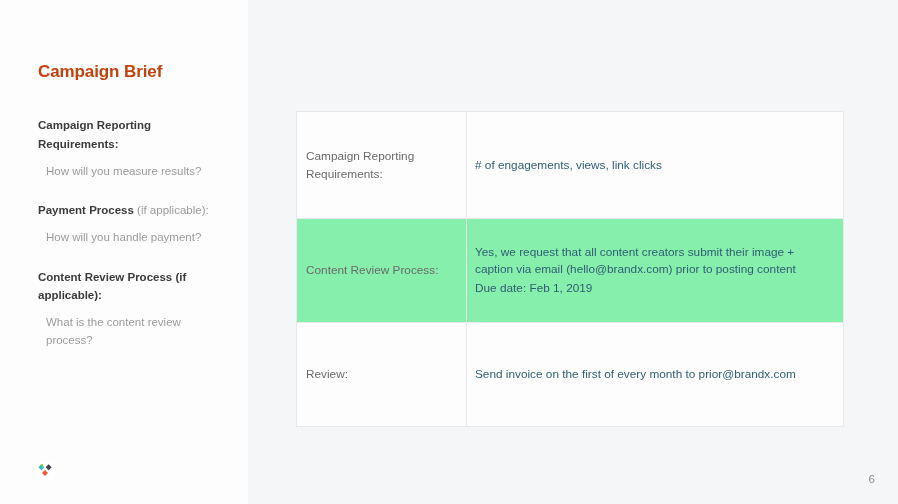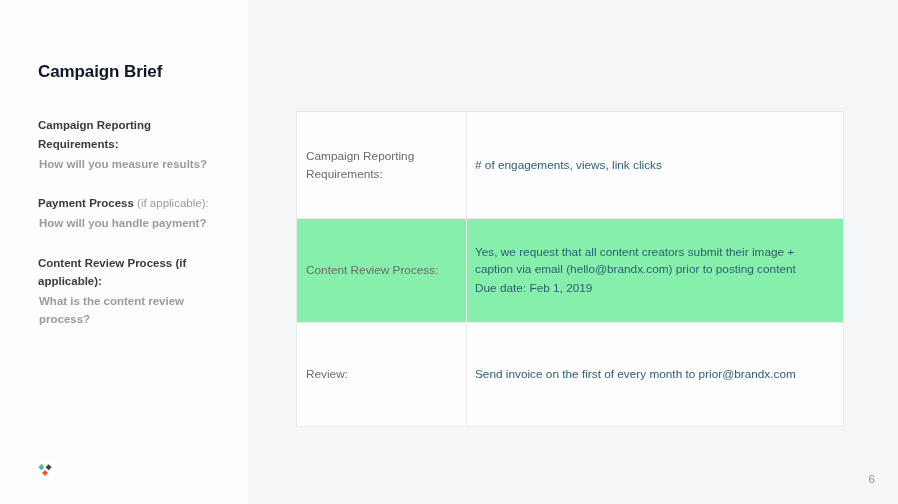--- a/index.html
+++ b/index.html
@@ -28,21 +28,21 @@
     height: 504px;
     background: #fdfdfd;
     box-sizing: border-box;
     padding: 0;
     flex: 0 0 248px;
   }
   .sidebar-inner {
     padding: 62px 30px 0 38px;
   }
   .sidebar-title {
-    color: #0f172a;
+    color: #c2410c;
     font-size: 17px;
     font-weight: bold;
     letter-spacing: -0.1px;
     margin: 0 0 34px 0;
     line-height: 1.2;
   }
   .qblock {
     margin-bottom: 21px;
   }
   .qblock .q-head {
@@ -52,23 +52,23 @@
     line-height: 1.62;
     margin: 0;
   }
   .qblock .q-head .q-soft {
     color: #9b9b9b;
     font-weight: normal;
   }
   .qblock .q-sub {
     color: #9b9b9b;
     font-size: 11.5px;
-    font-weight: bold;
+    font-weight: normal;
     line-height: 1.62;
-    margin: 1px;
+    margin: 8px;
   }
 
   
   .logo {
     position: absolute;
     left: 34px;
     bottom: 22px;
     width: 22px;
     height: 22px;
   }

